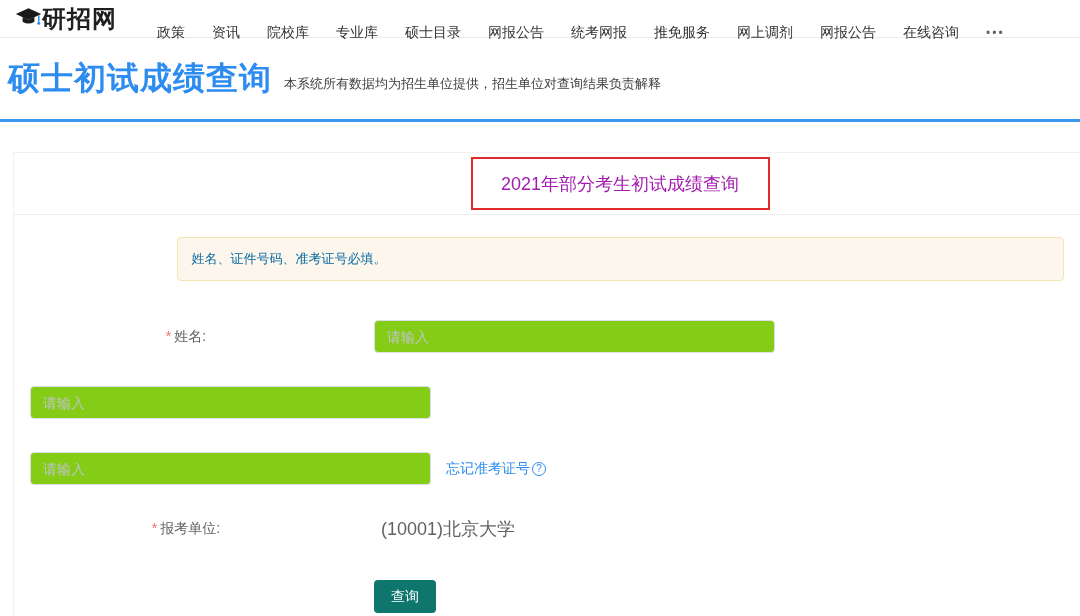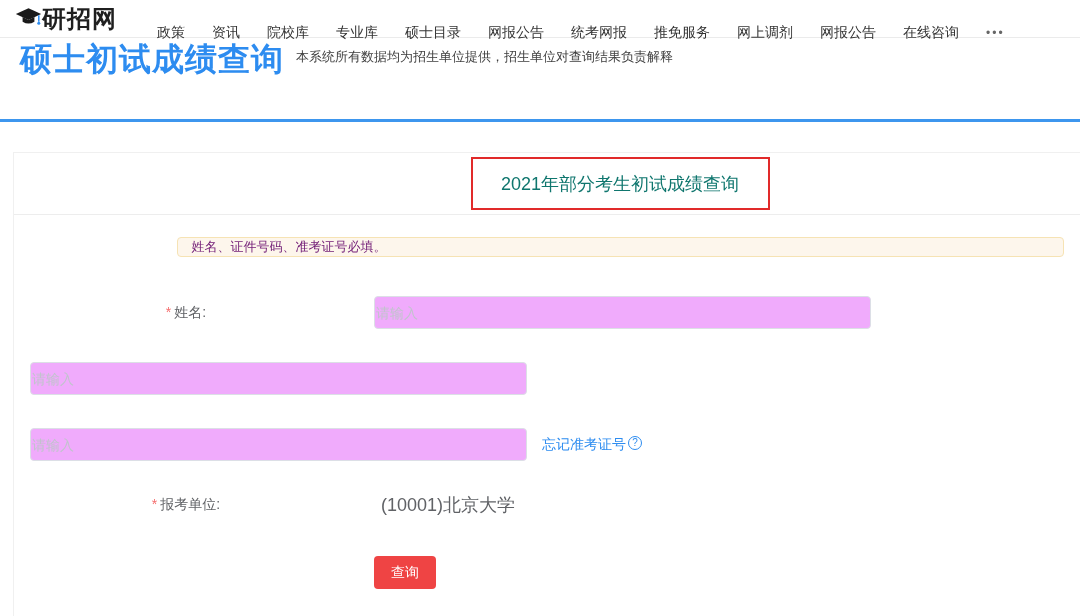--- a/index.html
+++ b/index.html
@@ -52,23 +52,23 @@
   .nav-more {
     font-size: 12px;
     color: #666;
     letter-spacing: 2px;
     cursor: pointer;
   }
 
   
   .page-header {
     display: flex;
+    align-items: center;
     height: 81px;
     background: #fff;
-    margin-left: 12px;
   }
   .page-title {
     margin-left: 8px;
     font-size: 32px;
     font-weight: bold;
     color: #2d8cf0;
     letter-spacing: 1px;
   }
   .page-subtitle {
     margin-left: 12px;
@@ -102,37 +102,37 @@
   .red-annotation {
     width: 299px;
     height: 53px;
     border: 2px solid #e12a2a;
     display: flex;
     justify-content: center;
     align-items: center;
   }
   .card-title {
     font-size: 18px;
-    color: #0f766e;
+    color: #a21caf;
     white-space: nowrap;
   }
 
   
   .notice {
     width: 887px;
-    height: 20px;
+    height: 44px;
     margin: 22px auto 0;
     background: #fdf6ec;
     border: 1px solid #f6e3b4;
     border-radius: 4px;
     display: flex;
     align-items: center;
     padding-left: 14px;
     font-size: 13px;
-    color: #701a75;
+    color: #0369a1;
     font-family: Liberation Serif, serif;
   }
 
   
   .form { margin-top: 39px; }
   .form-row {
     display: flex;
     align-items: center;
     height: 33px;
     margin-bottom: 33px;
@@ -141,39 +141,39 @@
   .label-col {
     width: 344px;
     text-align: center;
     font-size: 14px;
     color: #606266;
     white-space: nowrap;
   }
   .star { color: #f56c6c; margin-right: 3px; font-size: 14px; }
   .input-col { margin-left: 16px; display: flex; align-items: center; }
   .text-input {
-    width: 497px;
+    width: 401px;
     height: 33px;
     border: 1px solid #dcdfe6;
     border-radius: 4px;
-    padding: 0 1px;
+    padding: 0 12px;
     font-size: 14px;
     color: #606266;
     outline: none;
-    background: #f0abfc;
+    background: #84cc16;
     font-family: "Liberation Sans", "DejaVu Sans", sans-serif;
   }
   .text-input::placeholder { color: #c0c4cc; }
   .forgot-link {
     margin-left: 15px;
     font-size: 14px;
     color: #2d8cf0;
     text-decoration: none;
     display: inline-flex;
-    align-items: flex-start;
+    align-items: center;
     white-space: nowrap;
     cursor: pointer;
   }
   .help-circle {
     display: inline-flex;
     justify-content: center;
     align-items: center;
     width: 14px;
     height: 14px;
     margin-left: 2px;
@@ -188,21 +188,21 @@
     color: #606266;
     white-space: nowrap;
   }
   .button-row {
     margin-top: 41px;
     padding-left: 360px;
   }
   .submit-btn {
     width: 62px;
     height: 33px;
-    background: #ef4444;
+    background: #0f766e;
     border: none;
     border-radius: 4px;
     color: #fff;
     font-size: 14px;
     cursor: pointer;
     font-family: "Liberation Sans", "DejaVu Sans", sans-serif;
   }
 </style>
 </head>
 <body>

